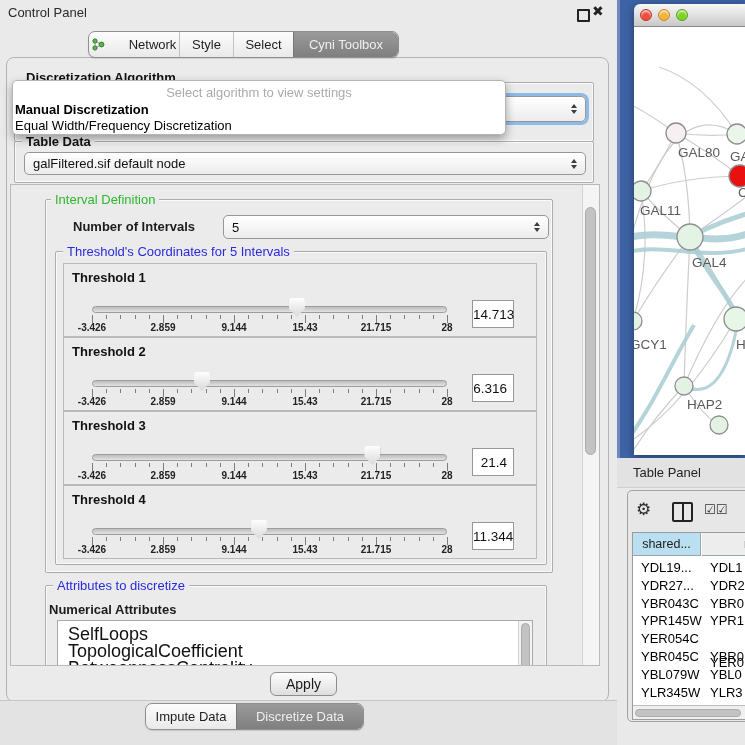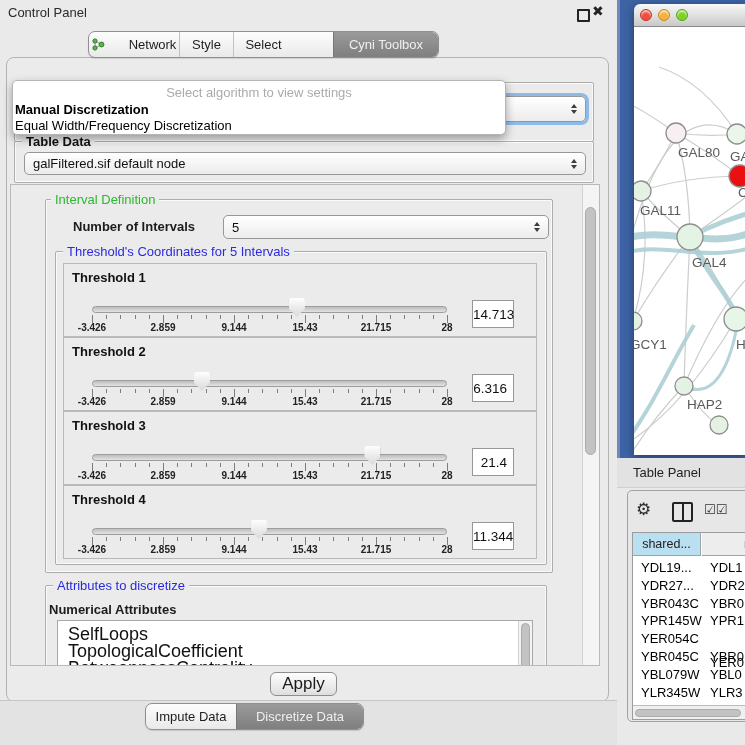--- a/index.html
+++ b/index.html
@@ -49,21 +49,21 @@
          filter:drop-shadow(0 0 1px #777);}
   .tick{position:absolute;width:1px;background:#7d7d7d;}
   .tick-label{position:absolute;width:60px;text-align:center;font-size:10px;font-weight:bold;color:#222;top:58px;}
   .val-box{position:absolute;left:408px;top:36px;width:42px;height:28px;background:#fff;border:1px solid #979797;
            font-size:13.5px;color:#111;text-align:right;line-height:27px;padding-right:6px;box-sizing:border-box;}
   
   #attr-list{position:absolute;left:56px;top:619px;width:474px;height:62px;background:#fff;border:1px solid #a8a8a8;overflow:hidden;}
   .attr-item{position:absolute;left:10px;font-size:18px;color:#111;white-space:nowrap;}
   
   .aqua-btn{position:absolute;background:linear-gradient(#fefefe,#dedede);border:1px solid #8d8d8d;border-radius:6px;
-            font-size:17px;color:#1a1a1a;display:flex;align-items:center;justify-content:center;}
+            font-size:14px;color:#1a1a1a;display:flex;align-items:center;justify-content:center;}
   
   #desktop{left:617px;top:0;width:128px;height:458px;background:#3d63a5;}
   #desktop-edge{left:617px;top:0;width:3px;height:458px;background:#7089bd;}
   #net-window{left:634px;top:4px;width:111px;height:451px;border-radius:6px 0 0 0;overflow:hidden;
               box-shadow:0 2px 8px rgba(0,0,0,.4);}
   #net-titlebar{position:absolute;left:0;top:0;width:100%;height:22px;background:linear-gradient(#f8f8f8,#c9c9c9);border-bottom:1px solid #8a8a8a;}
   .tl{position:absolute;top:5px;width:12px;height:12px;border-radius:50%;box-sizing:border-box;box-shadow:inset 0 2px 2px rgba(255,255,255,.7);}
   #net-canvas{position:absolute;left:0;top:23px;width:111px;height:428px;background:#fff;}
   
   #tp-header{left:617px;top:458px;width:128px;height:29px;background:#e2e2e2;border-bottom:1px solid #cfcfcf;}
@@ -104,28 +104,29 @@
             </svg>
           </span>
           <span>Network</span>
         </div>
         <div class="seg" style="width: 54px;">
           <span>Style</span>
         </div>
         <div class="seg" style="width: 60px;">
           <span>Select</span>
         </div>
-        <div class="seg sel" style="width: 105px; margin-left: 40px;">
+        <div class="seg sel" style="width: 105px;">
           <span>Cyni Toolbox</span>
         </div>
       </div>
 
   <div class="abs" id="outer-box"></div>
 
   <div class="group" style="left:14px;top:82px;width:578px;height:58px;"></div>
+  <div class="gtitle" style="left:22px;top:70px;color:#111;font-weight:600;z-index:1;">Discretization Algorithm</div>
   <div class="combo" id="algo-combo" style="left:22px;top:96px;width:564px;height:26px;z-index:2;">
     <span class="spin">
           <span class="up"></span>
           <span class="dn"></span>
         </span>
   </div>
 
   <div class="abs" id="algo-popup">
     <div id="popup-prompt">Select algorithm to view settings</div>
     <div id="popup-items">

